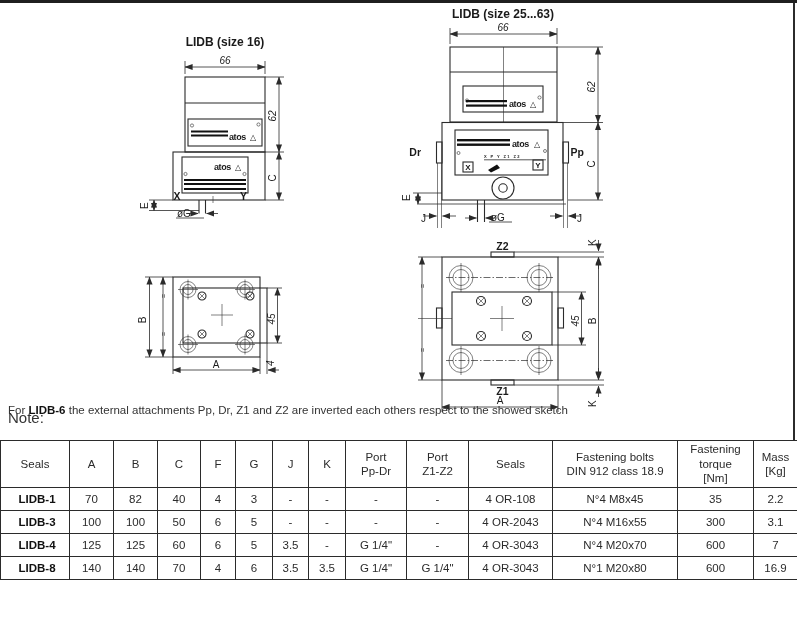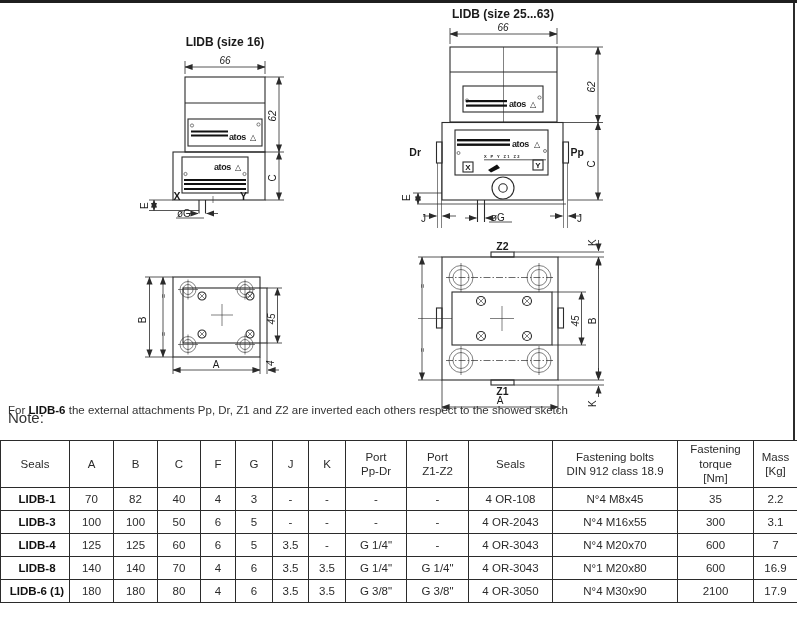--- a/index.html
+++ b/index.html
@@ -414,30 +414,14 @@
         <td>6</td>
         <td>3.5</td>
         <td>3.5</td>
         <td>G 1/4"</td>
         <td>G 1/4"</td>
         <td>4 OR-3043</td>
         <td>N°1 M20x80</td>
         <td>600</td>
         <td>16.9</td>
       </tr>
-      <tr>
-        <th>LIDB-6 (1)</th>
-        <td>180</td>
-        <td>180</td>
-        <td>80</td>
-        <td>4</td>
-        <td>6</td>
-        <td>3.5</td>
-        <td>3.5</td>
-        <td>G 3/8"</td>
-        <td>G 3/8"</td>
-        <td>4 OR-3050</td>
-        <td>N°4 M30x90</td>
-        <td>2100</td>
-        <td>17.9</td>
-      </tr>
     </tbody>
 </table>
 
 </body></html>

